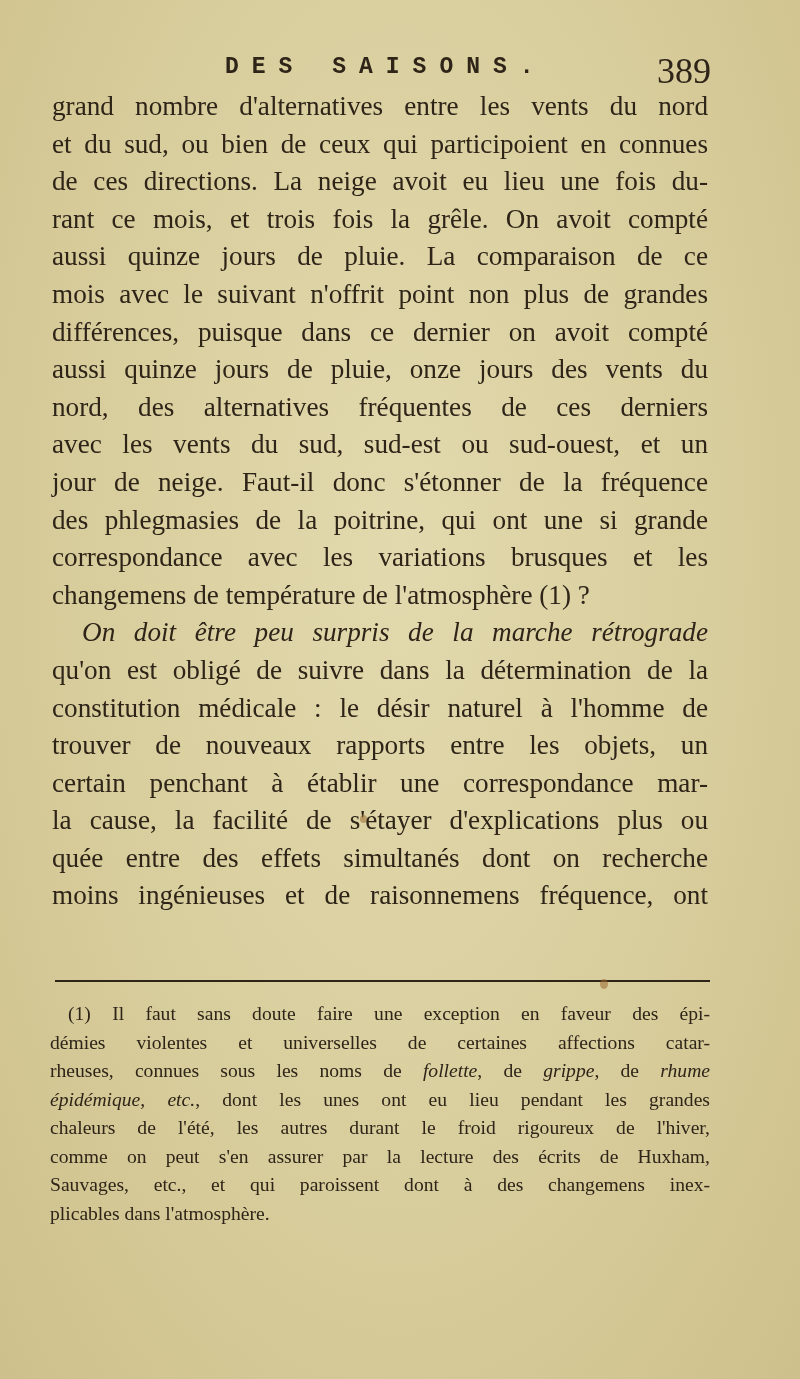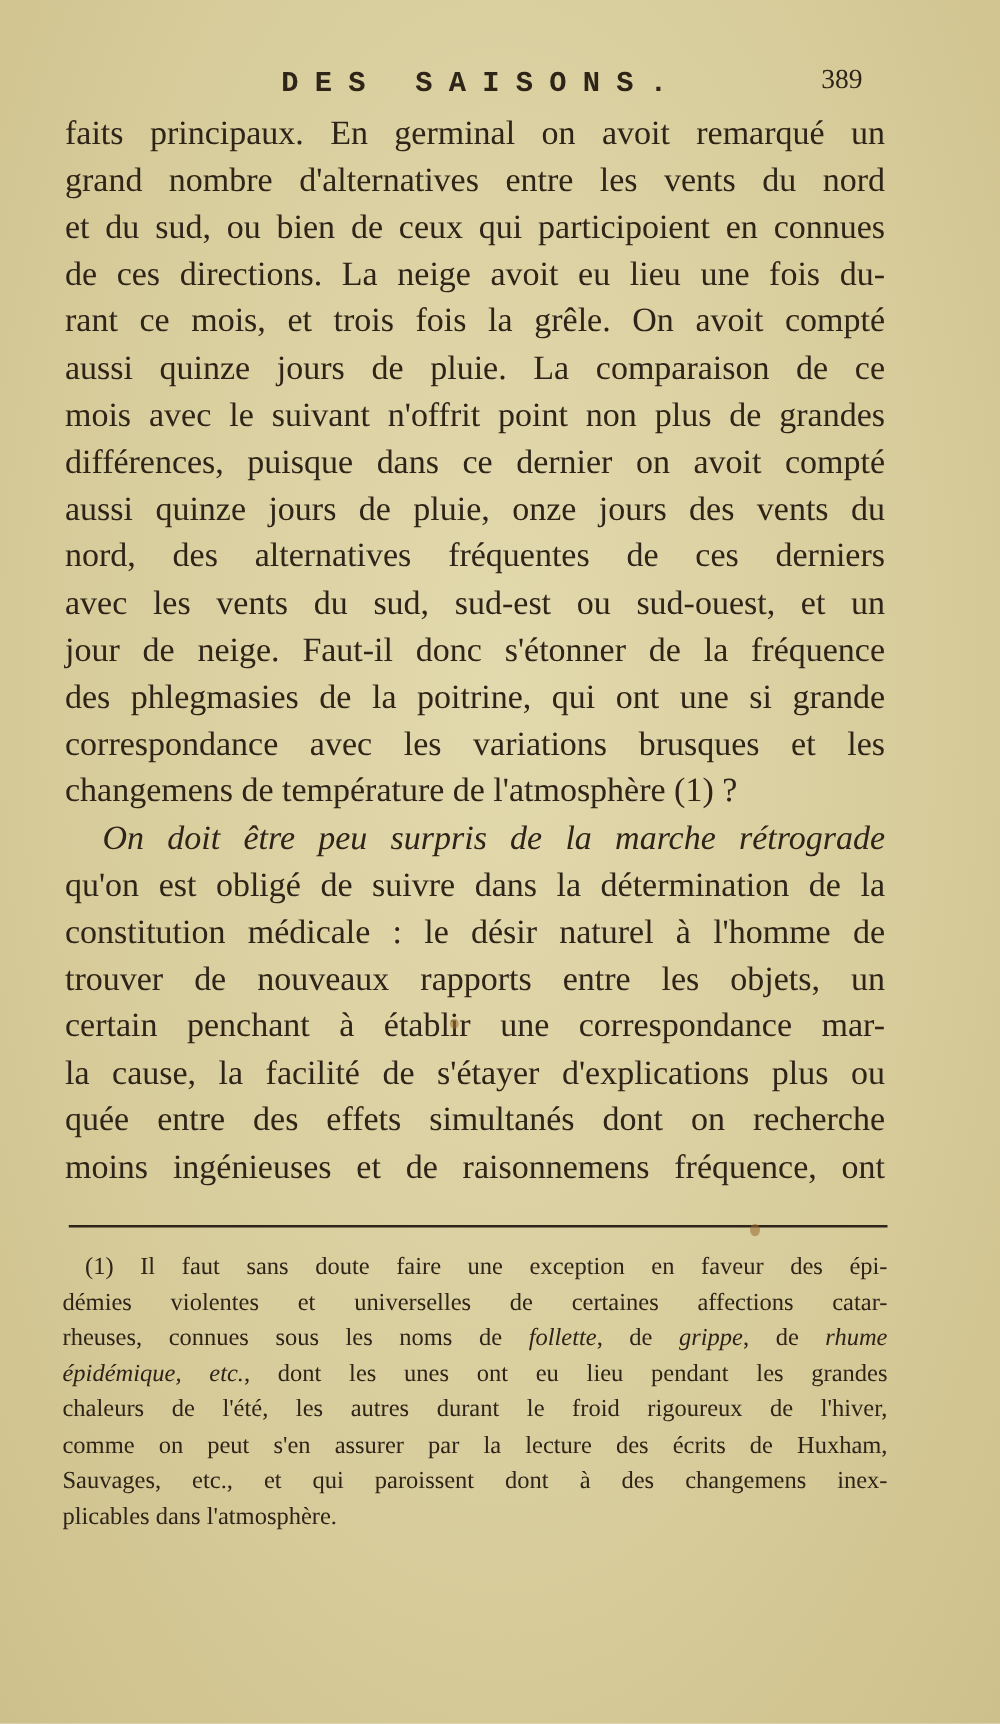--- a/index.html
+++ b/index.html
@@ -15,21 +15,21 @@
   .header {
     position: absolute; top: 54px; left: 0; width: 800px; height: 40px;
   }
   .running-title {
     position: absolute; left: 225px; top: 0;
     font-size: 23px; letter-spacing: 13px; font-weight: bold;
     font-family: "Liberation Mono", "DejaVu Sans Mono", monospace;
   }
   .page-number {
     position: absolute; left: 657px; top: -4px;
-    font-size: 22px;
+    font-size: 36px;
   }
   .body-text {
     position: absolute; left: 52px; top: 88px; width: 656px;
     font-size: 27.2px; line-height: 37.6px;
   }
   .line { display: block; white-space: nowrap; text-align: justify; text-align-last: justify; height: 37.6px; overflow: visible; }
   .line.last { text-align-last: left; }
   .indent { padding-left: 30px; font-style: italic; }
   .rule {
     position: absolute; left: 55px; top: 980px; width: 655px; height: 0;
@@ -49,21 +49,20 @@
 <body>
 
 <div class="page">
 
   <div class="header">
     <span class="running-title">DES SAISONS.</span>
     <span class="page-number">389</span>
   </div>
 
   <div class="body-text">
-    <span class="line">faits principaux. En germinal on avoit remarqué un</span>
     <span class="line">grand nombre d'alternatives entre les vents du nord</span>
     <span class="line">et du sud, ou bien de ceux qui participoient en connues</span>
     <span class="line">de ces directions. La neige avoit eu lieu une fois du-</span>
     <span class="line">rant ce mois, et trois fois la grêle. On avoit compté</span>
     <span class="line">aussi quinze jours de pluie. La comparaison de ce</span>
     <span class="line">mois avec le suivant n'offrit point non plus de grandes</span>
     <span class="line">différences, puisque dans ce dernier on avoit compté</span>
     <span class="line">aussi quinze jours de pluie, onze jours des vents du</span>
     <span class="line">nord, des alternatives fréquentes de ces derniers</span>
     <span class="line">avec les vents du sud, sud-est ou sud-ouest, et un</span>

